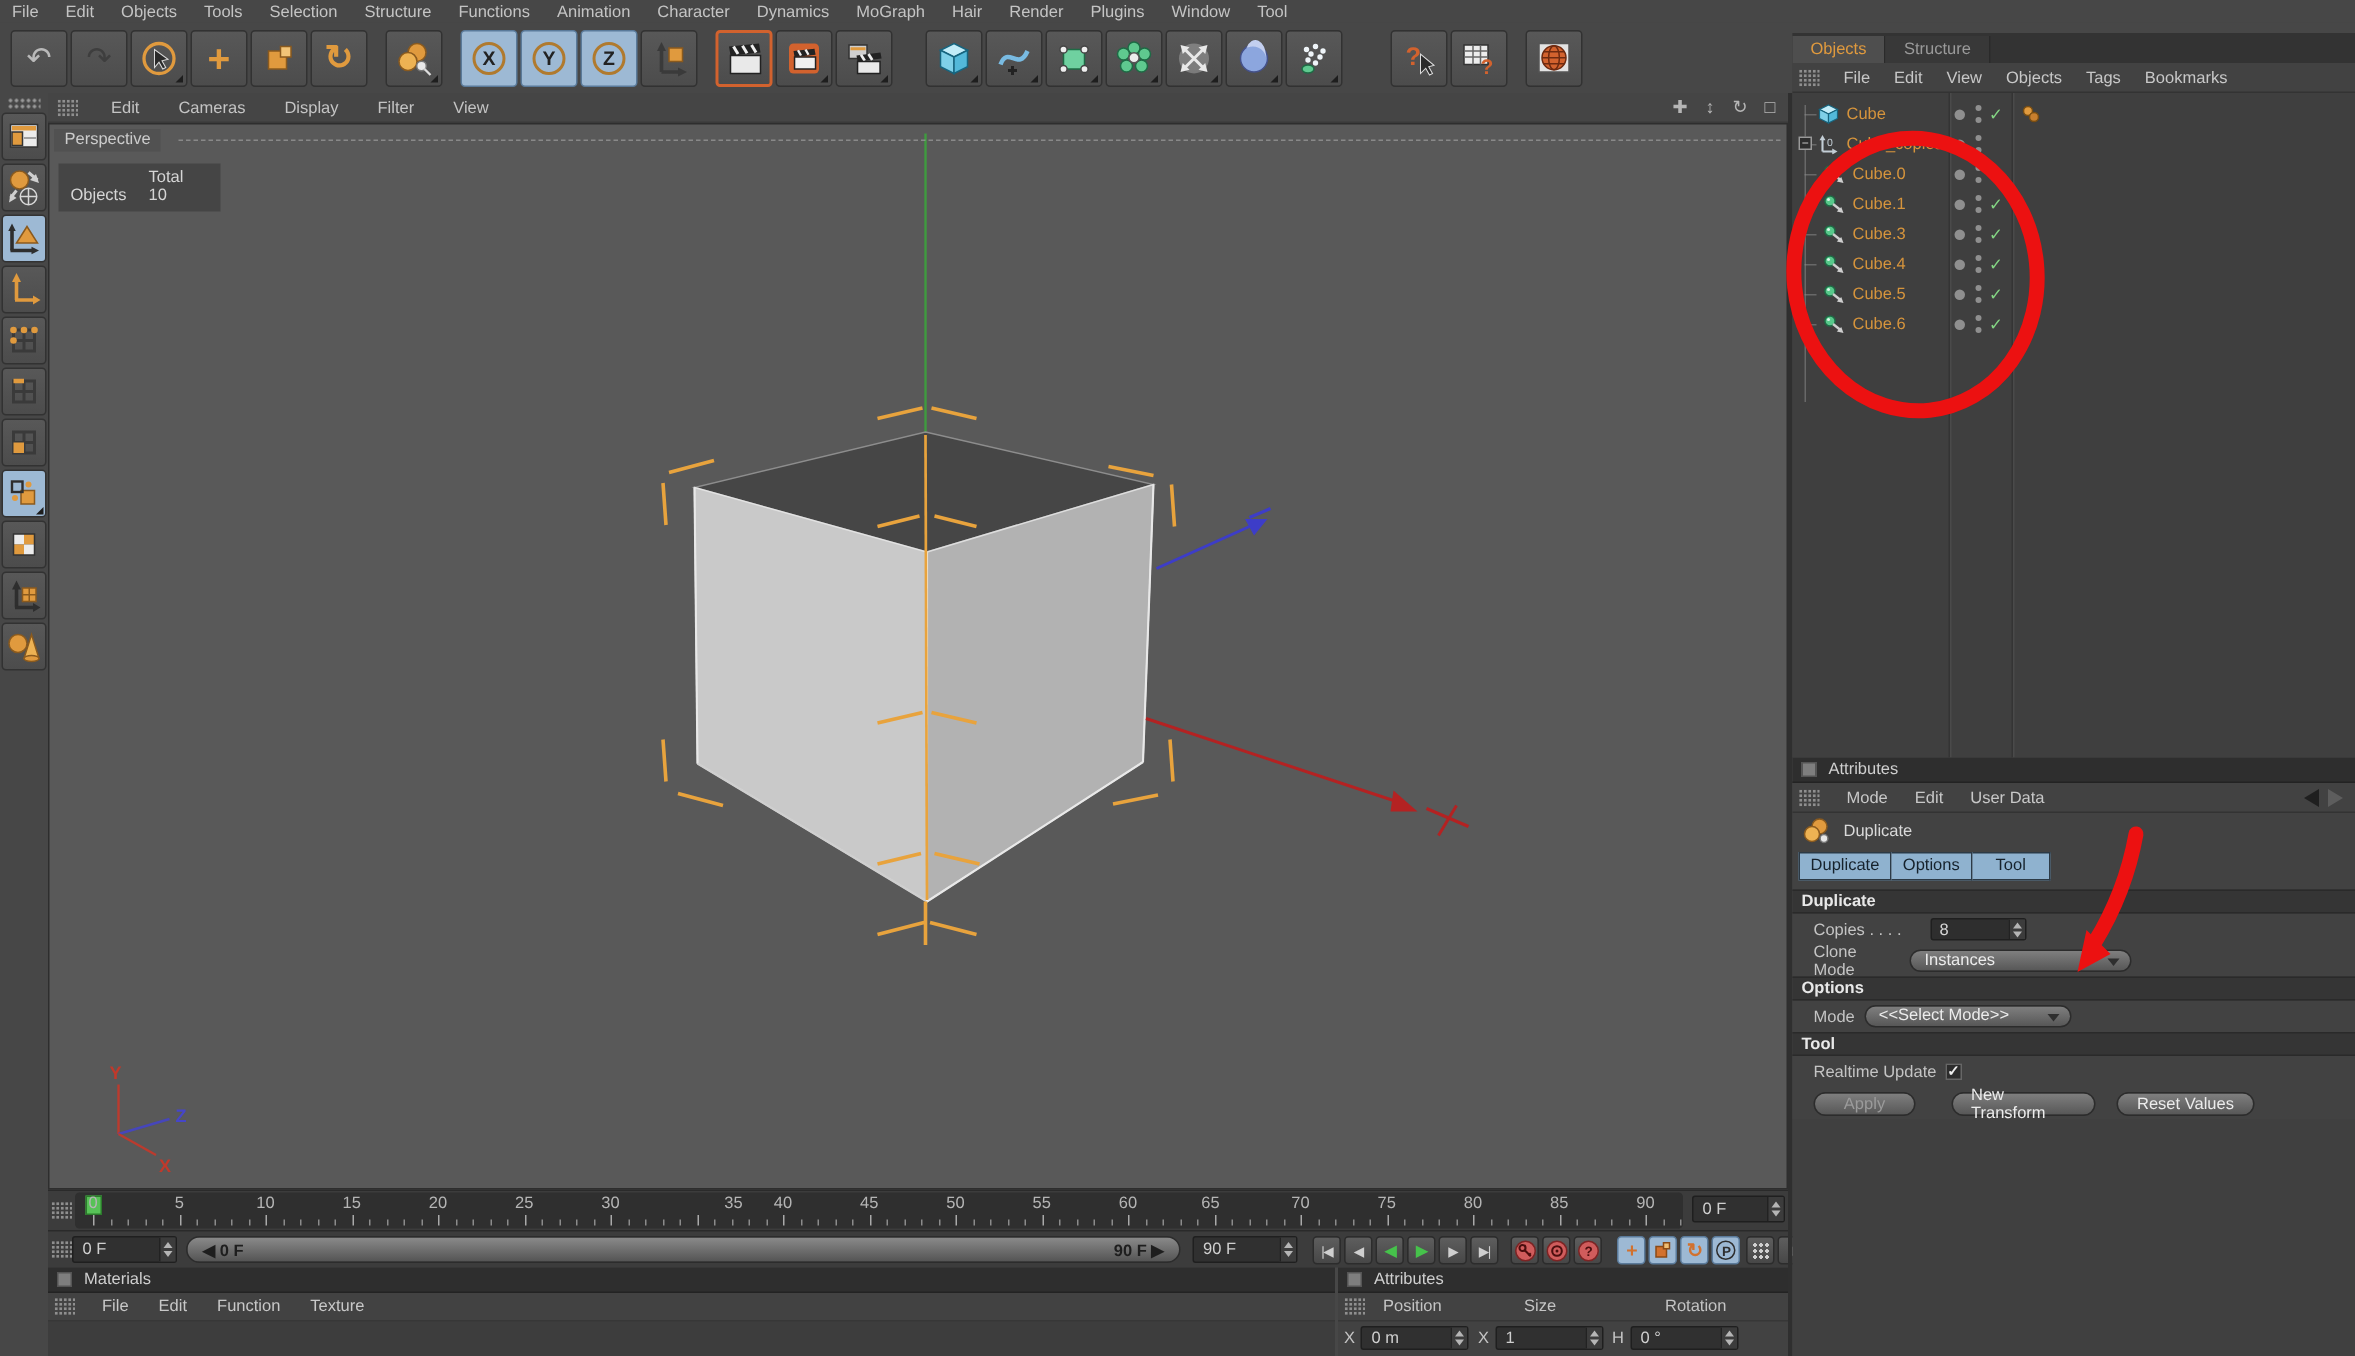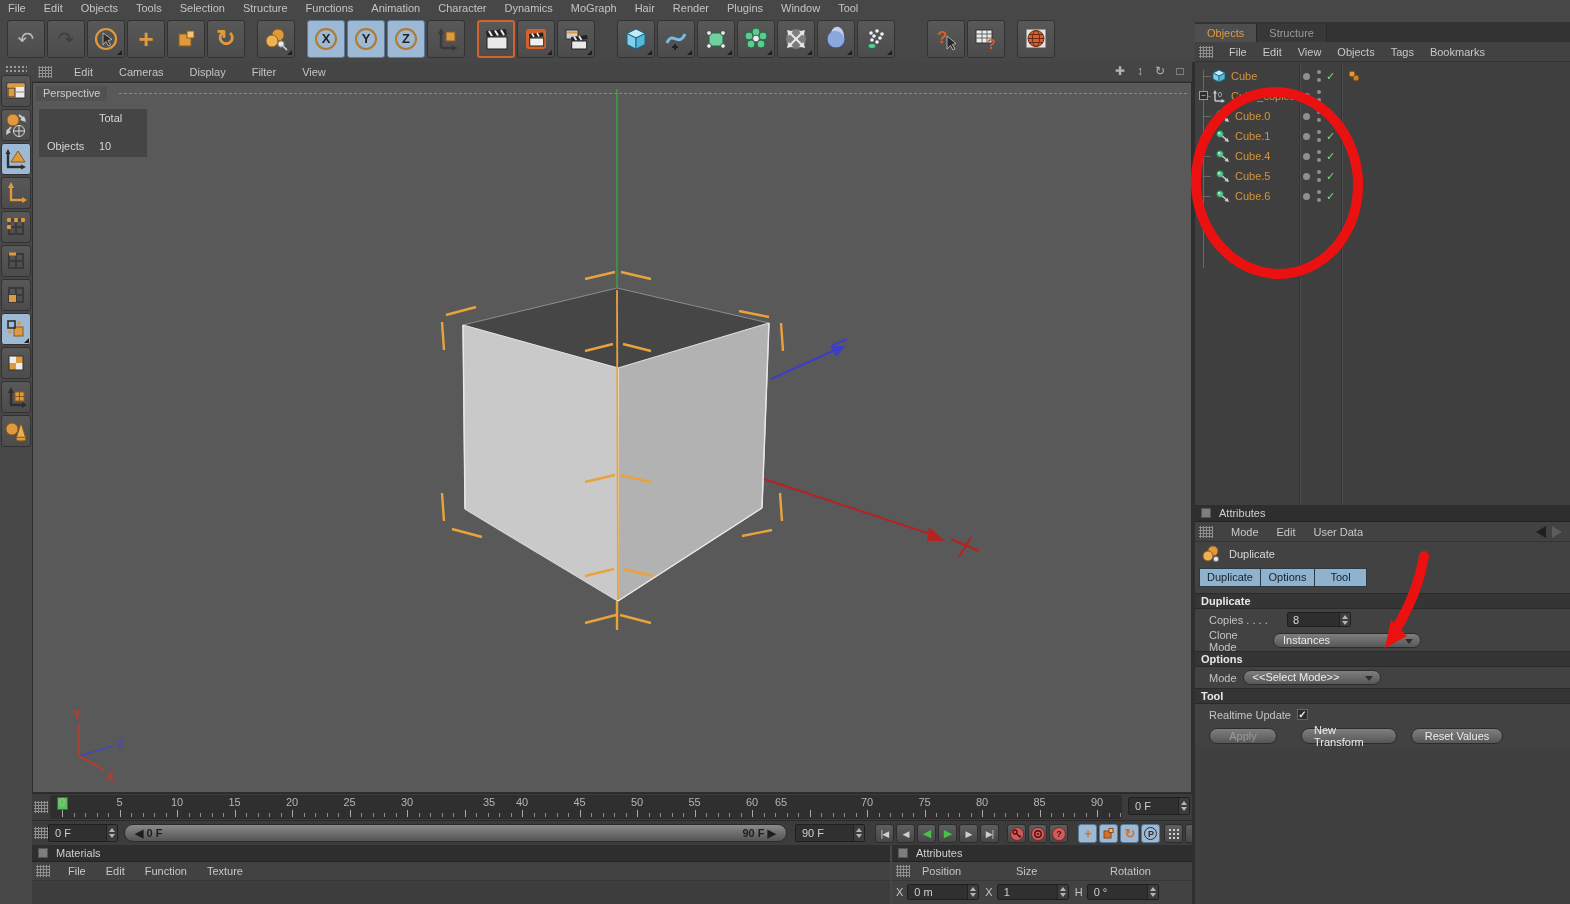--- a/index.html
+++ b/index.html
@@ -46,21 +46,21 @@
     background-image:radial-gradient(#8f8f8f 1px, transparent 1.2px); background-size:3px 3px; }
   #vp-view-controls { position:absolute; right:4px; top:1px; display:flex; gap:4px; }
   #vp-view-controls span { width:16px; height:16px; display:flex; align-items:center; justify-content:center;
     color:#b5b5b5; font-size:12px; }
   #viewport { position:absolute; left:32px; top:82px; width:1160px; height:711px; background:#595959;
     border:1px solid #2e2e2e; overflow:hidden; }
   #persp-label { position:absolute; left:3px; top:3px; background:#515151; padding:1px 7px 2px;
     color:#cccccc; z-index:3; }
   #persp-dash { position:absolute; left:86px; right:4px; top:10px; border-top:1px dashed #9a9a9a; opacity:.75; }
   #hud { position:absolute; left:6px; top:26px; background:rgba(66,66,66,.9); padding:3px 8px 5px;
-    display:grid; grid-template-columns:52px 40px; row-gap:16px; color:#d6d6d6; z-index:3; }
+    display:grid; grid-template-columns:52px 40px; row-gap:0; color:#d6d6d6; z-index:3; }
   #hud .right { text-align:left; }
 
   
   #ruler { position:absolute; left:32px; top:793px; width:1160px; height:27px; background:#3c3c3c;
     border-top:1px solid #2a2a2a; }
   #ruler .handle { position:absolute; left:2px; top:7px; }
   #ruler-strip { position:absolute; left:18px; top:1px; width:1072px; height:24px; background:#2f2f2f;
     border-radius:3px; overflow:hidden; }
   .tick { position:absolute; bottom:2px; width:1px; height:4px; background:#8c8c8c; }
   .tick.major { height:7px; background:#aaaaaa; }
@@ -659,21 +659,21 @@
       <div class="tick-label" style="left: 184.5px;">15</div>
       <div class="tick-label" style="left: 242px;">20</div>
       <div class="tick-label" style="left: 299.5px;">25</div>
       <div class="tick-label" style="left: 357px;">30</div>
       <div class="tick-label" style="left: 439px;">35</div>
       <div class="tick-label" style="left: 472px;">40</div>
       <div class="tick-label" style="left: 529.5px;">45</div>
       <div class="tick-label" style="left: 587px;">50</div>
       <div class="tick-label" style="left: 644.5px;">55</div>
       <div class="tick-label" style="left: 702px;">60</div>
-      <div class="tick-label" style="left: 731px;">65</div>
+      <div class="tick-label" style="left: 757px;">65</div>
       <div class="tick-label" style="left: 817px;">70</div>
       <div class="tick-label" style="left: 874.5px;">75</div>
       <div class="tick-label" style="left: 932px;">80</div>
       <div class="tick-label" style="left: 989.5px;">85</div>
       <div class="tick-label" style="left: 1047px;">90</div>
     </div>
   <div class="mini-field" style="left:1096px; top:3px; width:62px;">
     <span>0 F</span>
     <span class="stepper">
         <i class="up"></i>
@@ -925,20 +925,38 @@
         </div>
         <div class="om-row indent">
           <span class="conn"></span>
 
           <svg class="om-icon" viewBox="0 0 16 14">
             <circle cx="5" cy="5" r="3.4" fill="#58c98b" stroke="#1e6b45"></circle>
             <circle cx="4" cy="4" r="1" fill="#d8f5e6"></circle>
             <line x1="7" y1="7" x2="12" y2="11" stroke="#cfcfcf" stroke-width="1.6"></line>
             <polygon points="14,13 9.5,12 12.5,9" fill="#cfcfcf"></polygon>
           </svg>
+          <span class="om-name">Cube.3</span>
+          <span class="om-dot"></span>
+          <span class="om-vdots">
+            <b></b>
+            <b></b>
+          </span>
+          <span class="om-check show"></span>
+
+        </div>
+        <div class="om-row indent">
+          <span class="conn"></span>
+
+          <svg class="om-icon" viewBox="0 0 16 14">
+            <circle cx="5" cy="5" r="3.4" fill="#58c98b" stroke="#1e6b45"></circle>
+            <circle cx="4" cy="4" r="1" fill="#d8f5e6"></circle>
+            <line x1="7" y1="7" x2="12" y2="11" stroke="#cfcfcf" stroke-width="1.6"></line>
+            <polygon points="14,13 9.5,12 12.5,9" fill="#cfcfcf"></polygon>
+          </svg>
           <span class="om-name">Cube.4</span>
           <span class="om-dot"></span>
           <span class="om-vdots">
             <b></b>
             <b></b>
           </span>
           <span class="om-check show"></span>
 
         </div>
         <div class="om-row indent">

